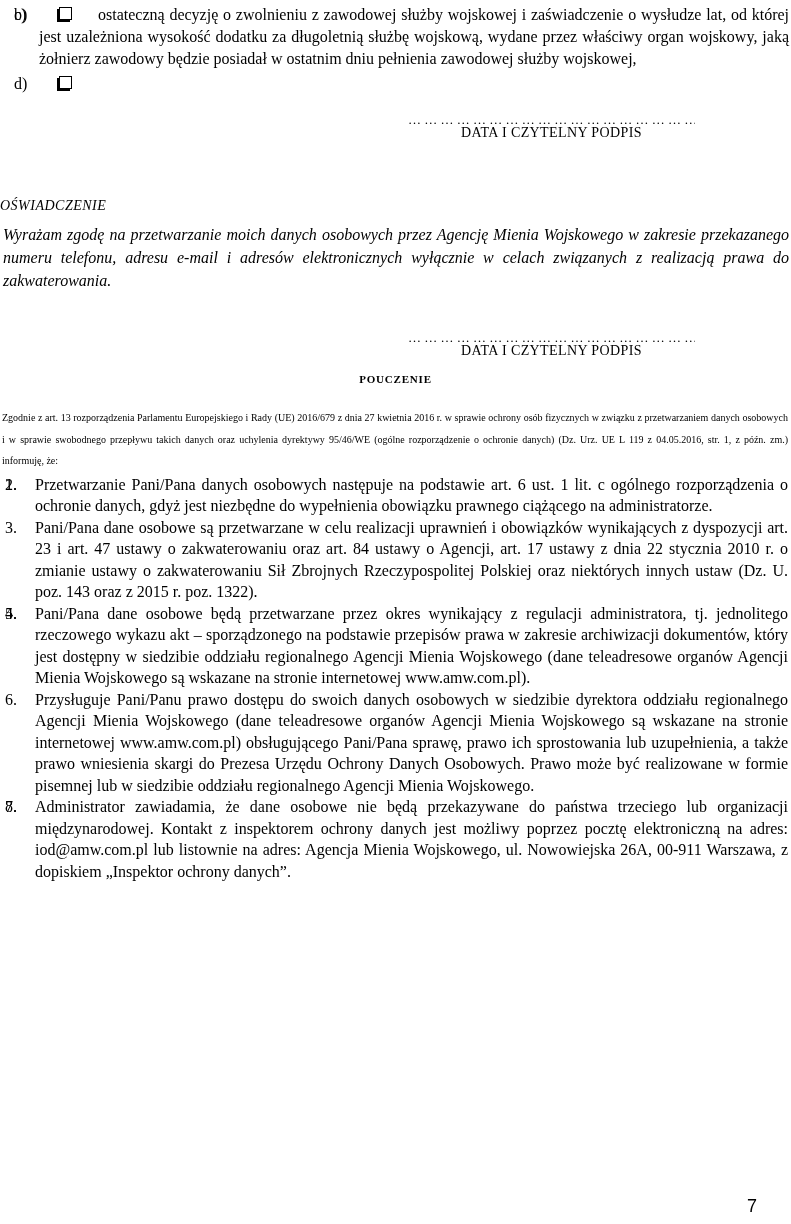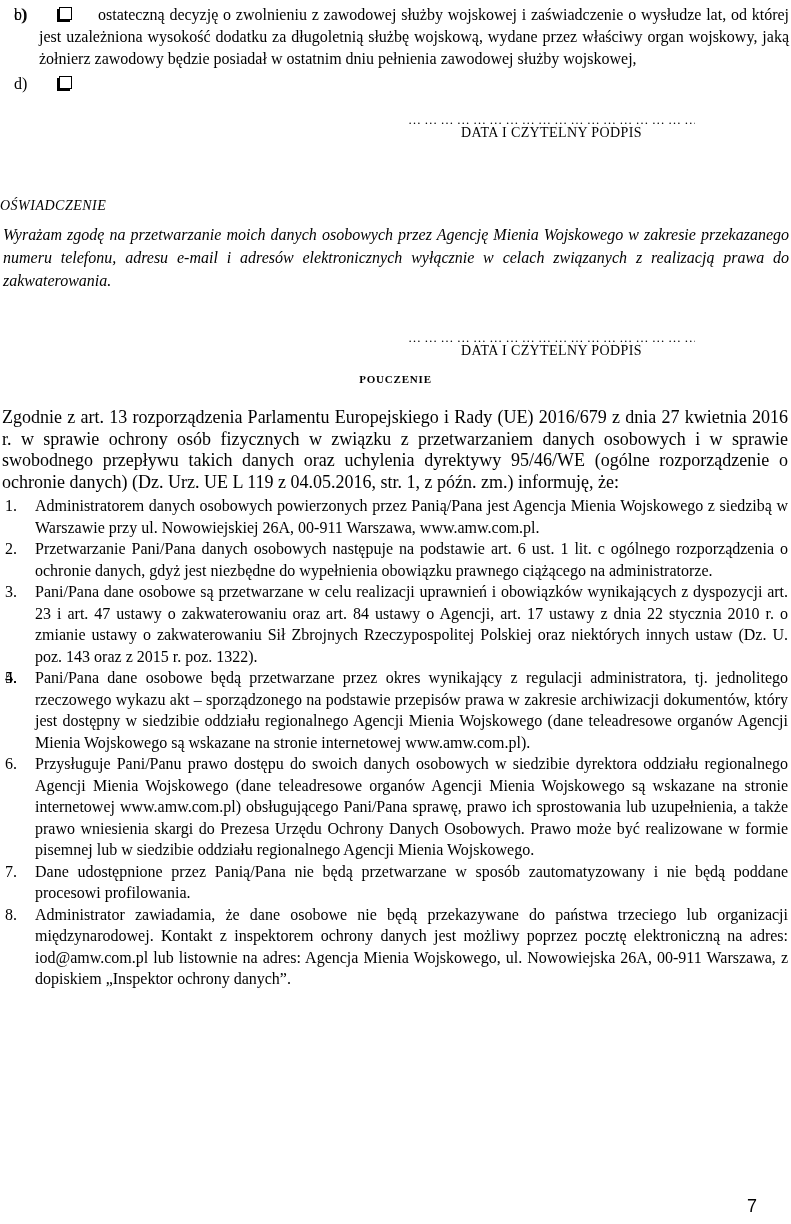--- a/index.html
+++ b/index.html
@@ -65,21 +65,21 @@
   .notice-title{
     margin-top:13px;
     text-align:center;
     font-weight:bold;
     font-size:11px;line-height:20px;
     letter-spacing:0.8px;
   }
   .notice-intro{
     margin:18px 3px 0 2px;
     text-align:justify;
-    font-size:18px;line-height:21.5px;
+    font-size:10px;line-height:21.5px;
   }
   .notice-list{margin-top:2px;}
   .num-item{
     position:relative;
     padding-left:35px;padding-right:3px;
     text-align:justify;
     font-size:16px;line-height:21.5px;
   }
   .num-item .num{
     position:absolute;left:5px;top:0;
@@ -127,21 +127,20 @@
     <div class="sig-dots">… … … … … … … … … … … … … … … … … …</div>
     <div class="sig-caption">DATA I CZYTELNY PODPIS</div>
   </div>
 
   <div class="notice-title">POUCZENIE</div>
   <p class="notice-intro">Zgodnie z art. 13 rozporządzenia Parlamentu Europejskiego i Rady (UE) 2016/679 z dnia 27 kwietnia 2016 r. w sprawie ochrony osób fizycznych w związku z przetwarzaniem danych osobowych i w sprawie swobodnego przepływu takich danych oraz uchylenia dyrektywy 95/46/WE (ogólne rozporządzenie o ochronie danych) (Dz. Urz. UE L 119 z 04.05.2016, str. 1, z późn. zm.) informuję, że:</p>
 
   <div class="notice-list">
     <div class="num-item">
       <span class="num">1.</span>
-      <span>Administratorem danych osobowych powierzonych przez Panią/Pana jest Agencja Mienia Wojskowego z siedzibą w Warszawie przy ul. Nowowiejskiej 26A, 00-911 Warszawa, www.amw.com.pl.</span>
     </div>
     <div class="num-item">
       <span class="num">2.</span>
       <span>Przetwarzanie Pani/Pana danych osobowych następuje na podstawie art. 6 ust. 1 lit. c ogólnego rozporządzenia o ochronie danych, gdyż jest niezbędne do wypełnienia obowiązku prawnego ciążącego na administratorze.</span>
     </div>
     <div class="num-item">
       <span class="num">3.</span>
       <span>Pani/Pana dane osobowe są przetwarzane w celu realizacji uprawnień i obowiązków wynikających z dyspozycji art. 23 i art. 47 ustawy o zakwaterowaniu oraz art. 84 ustawy o Agencji, art. 17 ustawy z dnia 22 stycznia 2010 r. o zmianie ustawy o zakwaterowaniu Sił Zbrojnych Rzeczypospolitej Polskiej oraz niektórych innych ustaw (Dz. U. poz. 143 oraz z 2015 r. poz. 1322).</span>
     </div>
     <div class="num-item">
@@ -150,21 +149,20 @@
     <div class="num-item">
       <span class="num">5.</span>
       <span>Pani/Pana dane osobowe będą przetwarzane przez okres wynikający z regulacji administratora, tj. jednolitego rzeczowego wykazu akt – sporządzonego na podstawie przepisów prawa w zakresie archiwizacji dokumentów, który jest dostępny w siedzibie oddziału regionalnego Agencji Mienia Wojskowego (dane teleadresowe organów Agencji Mienia Wojskowego są wskazane na stronie internetowej www.amw.com.pl).</span>
     </div>
     <div class="num-item">
       <span class="num">6.</span>
       <span>Przysługuje Pani/Panu prawo dostępu do swoich danych osobowych w siedzibie dyrektora oddziału regionalnego Agencji Mienia Wojskowego (dane teleadresowe organów Agencji Mienia Wojskowego są wskazane na stronie internetowej www.amw.com.pl) obsługującego Pani/Pana sprawę, prawo ich sprostowania lub uzupełnienia, a także prawo wniesienia skargi do Prezesa Urzędu Ochrony Danych Osobowych. Prawo może być realizowane w formie pisemnej lub w siedzibie oddziału regionalnego Agencji Mienia Wojskowego.</span>
     </div>
     <div class="num-item">
       <span class="num">7.</span>
-      <span>Dane udostępnione przez Panią/Pana nie będą przetwarzane w sposób zautomatyzowany i nie będą poddane procesowi profilowania.</span>
     </div>
     <div class="num-item">
       <span class="num">8.</span>
       <span>Administrator zawiadamia, że dane osobowe nie będą przekazywane do państwa trzeciego lub organizacji międzynarodowej. Kontakt z inspektorem ochrony danych jest możliwy poprzez pocztę elektroniczną na adres: iod@amw.com.pl lub listownie na adres: Agencja Mienia Wojskowego, ul. Nowowiejska 26A, 00-911 Warszawa, z dopiskiem „Inspektor ochrony danych”.</span>
     </div>
   </div>
 
   <div class="page-num">7</div>
 
 </div>

